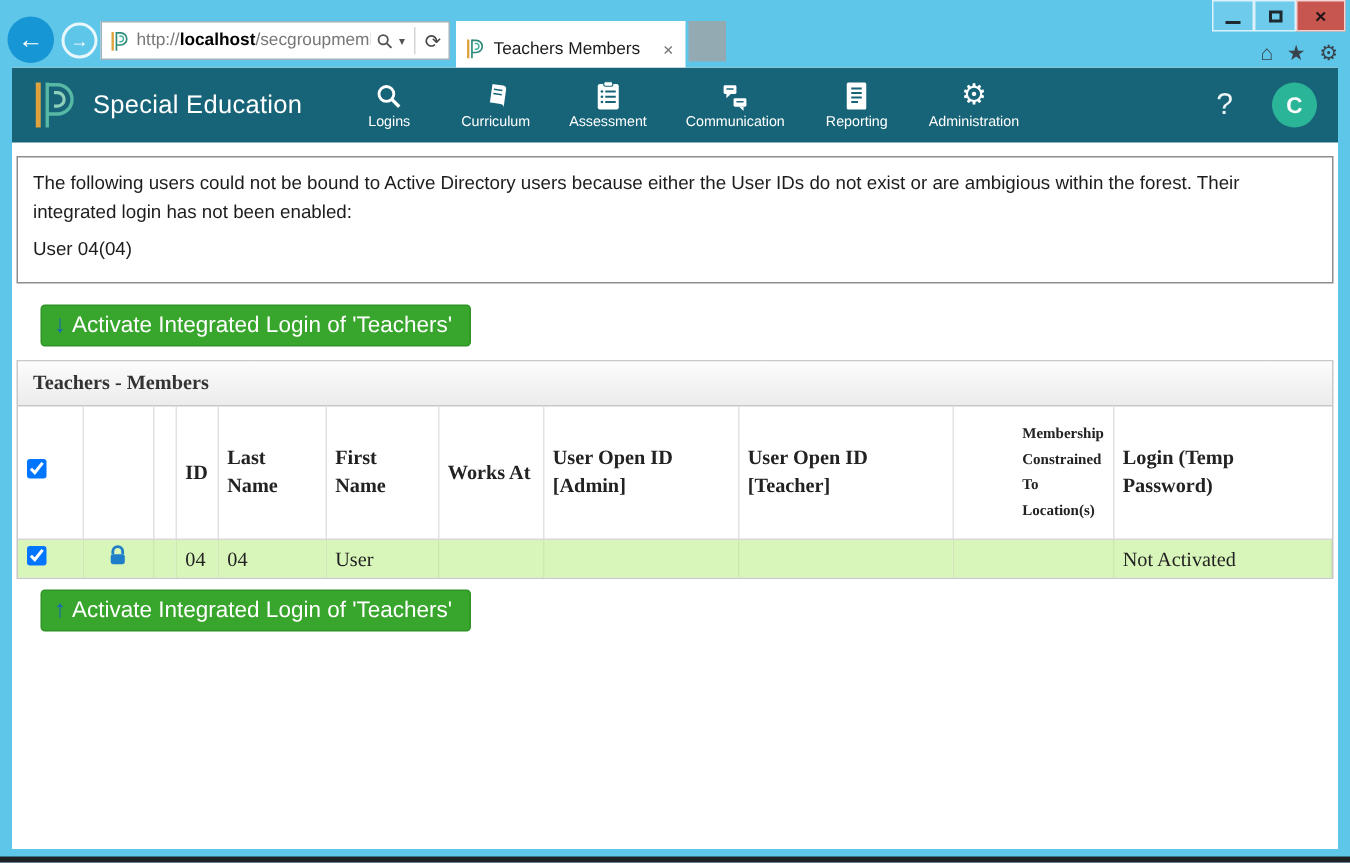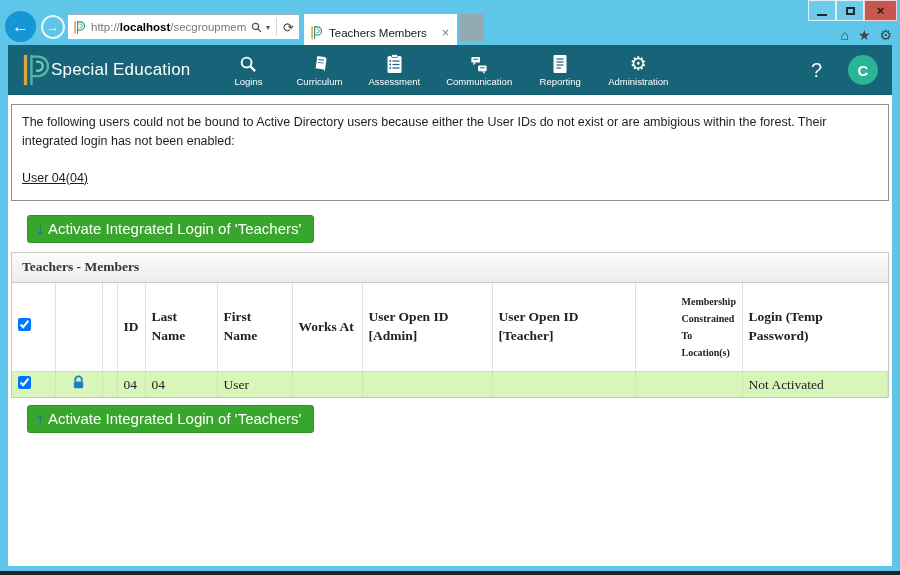--- a/index.html
+++ b/index.html
@@ -30,37 +30,37 @@
 
   .tab { position:absolute; left:304px; top:14px; width:153px; height:37px; background:#fff; display:flex; align-items:center; padding:0 6px; cursor:pointer; }
   .tab .tab-title { flex:1; font-size:11.5px; color:#1b1b1b; margin-left:6px; white-space:nowrap; overflow:hidden; }
   .tab .tab-close { color:#777; font-size:12px; padding:0 2px; }
   .newtab-stub { position:absolute; left:459px; top:14px; width:25px; height:27px; background:#93aab2; cursor:pointer; }
 
   
   .app { position:absolute; left:8px; right:8px; top:45px; bottom:9px; background:#fff; overflow:hidden; }
   .app-header { height:50px; background:#176478; display:flex; align-items:center; }
   .app-logo { margin-left:13px; flex:0 0 auto; }
-  .app-title { color:#fff; font-size:17px; letter-spacing:.2px; white-space:nowrap; }
+  .app-title { color:#fff; font-size:17px; margin-left:11px; letter-spacing:.2px; white-space:nowrap; }
   .nav { display:flex; margin-left:36px; align-items:flex-end; gap:26px; }
   .nav-item { display:flex; flex-direction:column; align-items:center; cursor:pointer; min-width:44px; }
   .nav-item .nicon { height:21px; display:flex; align-items:flex-end; justify-content:center; color:#fff; }
   .nav-item .nlabel { color:#fff; font-size:9.5px; margin-top:2px; white-space:nowrap; }
   .help { margin-left:auto; color:#eef6f8; font-size:20px; cursor:pointer; padding:0 8px; }
   .avatar { width:30px; height:30px; border-radius:50%; background:#2bb598; color:#fff; font-size:15px; font-weight:bold; display:flex; align-items:center; justify-content:center; margin:0 14px 0 18px; cursor:pointer; }
   .gear-glyph { font-size:19px; line-height:20px; }
 
   .breadcrumb { height:43px; display:flex; align-items:center; padding-left:20px; gap:9px; font-size:15px; border-bottom:1px solid #ececec; background:#fff; }
   .breadcrumb a { color:#1b9bd7; text-decoration:none; cursor:pointer; }
   .breadcrumb .sep { color:#555; }
   .breadcrumb .current { color:#3c3c3c; }
 
   .content { padding:9px 3px 0 3px; }
   .notice { border:1px solid #8e8e8e; padding:8px 10px 13px 10px; font-size:12.5px; color:#1d1d1d; line-height:1.5; background:#fff; }
-  .notice .l2 { margin-top:18px;text-decoration:underline; }
+  .notice .l2 { margin-top:6px; }
 
   .activate-btn { display:inline-flex; align-items:center; margin:14px 0 0 16px; background:#38a62d; border:1px solid #2f9326; border-radius:3px; color:#fff; font-size:15px; font-family:"Liberation Sans", sans-serif; padding:4px 12px 5px 8px; cursor:pointer; }
   .activate-btn .btn-arrow { color:#1565c0; font-weight:bold; font-size:16px; margin-right:4px; line-height:1; }
   .activate-btn.bottom { margin-top:7px; }
 
   .panel { margin-top:9px; border:1px solid #c8c8c8; background:#fff; }
   .panel-header { background:linear-gradient(#fcfcfc,#ececec); border-bottom:1px solid #c8c8c8; padding:6px 10px 7px; font-family:"Liberation Serif", serif; font-weight:bold; font-size:13.5px; color:#333; }
   table { width:100%; border-collapse:collapse; table-layout:fixed; font-family:"Liberation Serif", serif; font-size:13.5px; color:#222; }
   col.c0{width:43px} col.c1{width:47px} col.c2{width:15px} col.c3{width:28px}
   col.c4{width:72px} col.c5{width:75px} col.c6{width:70px} col.c7{width:130px}

